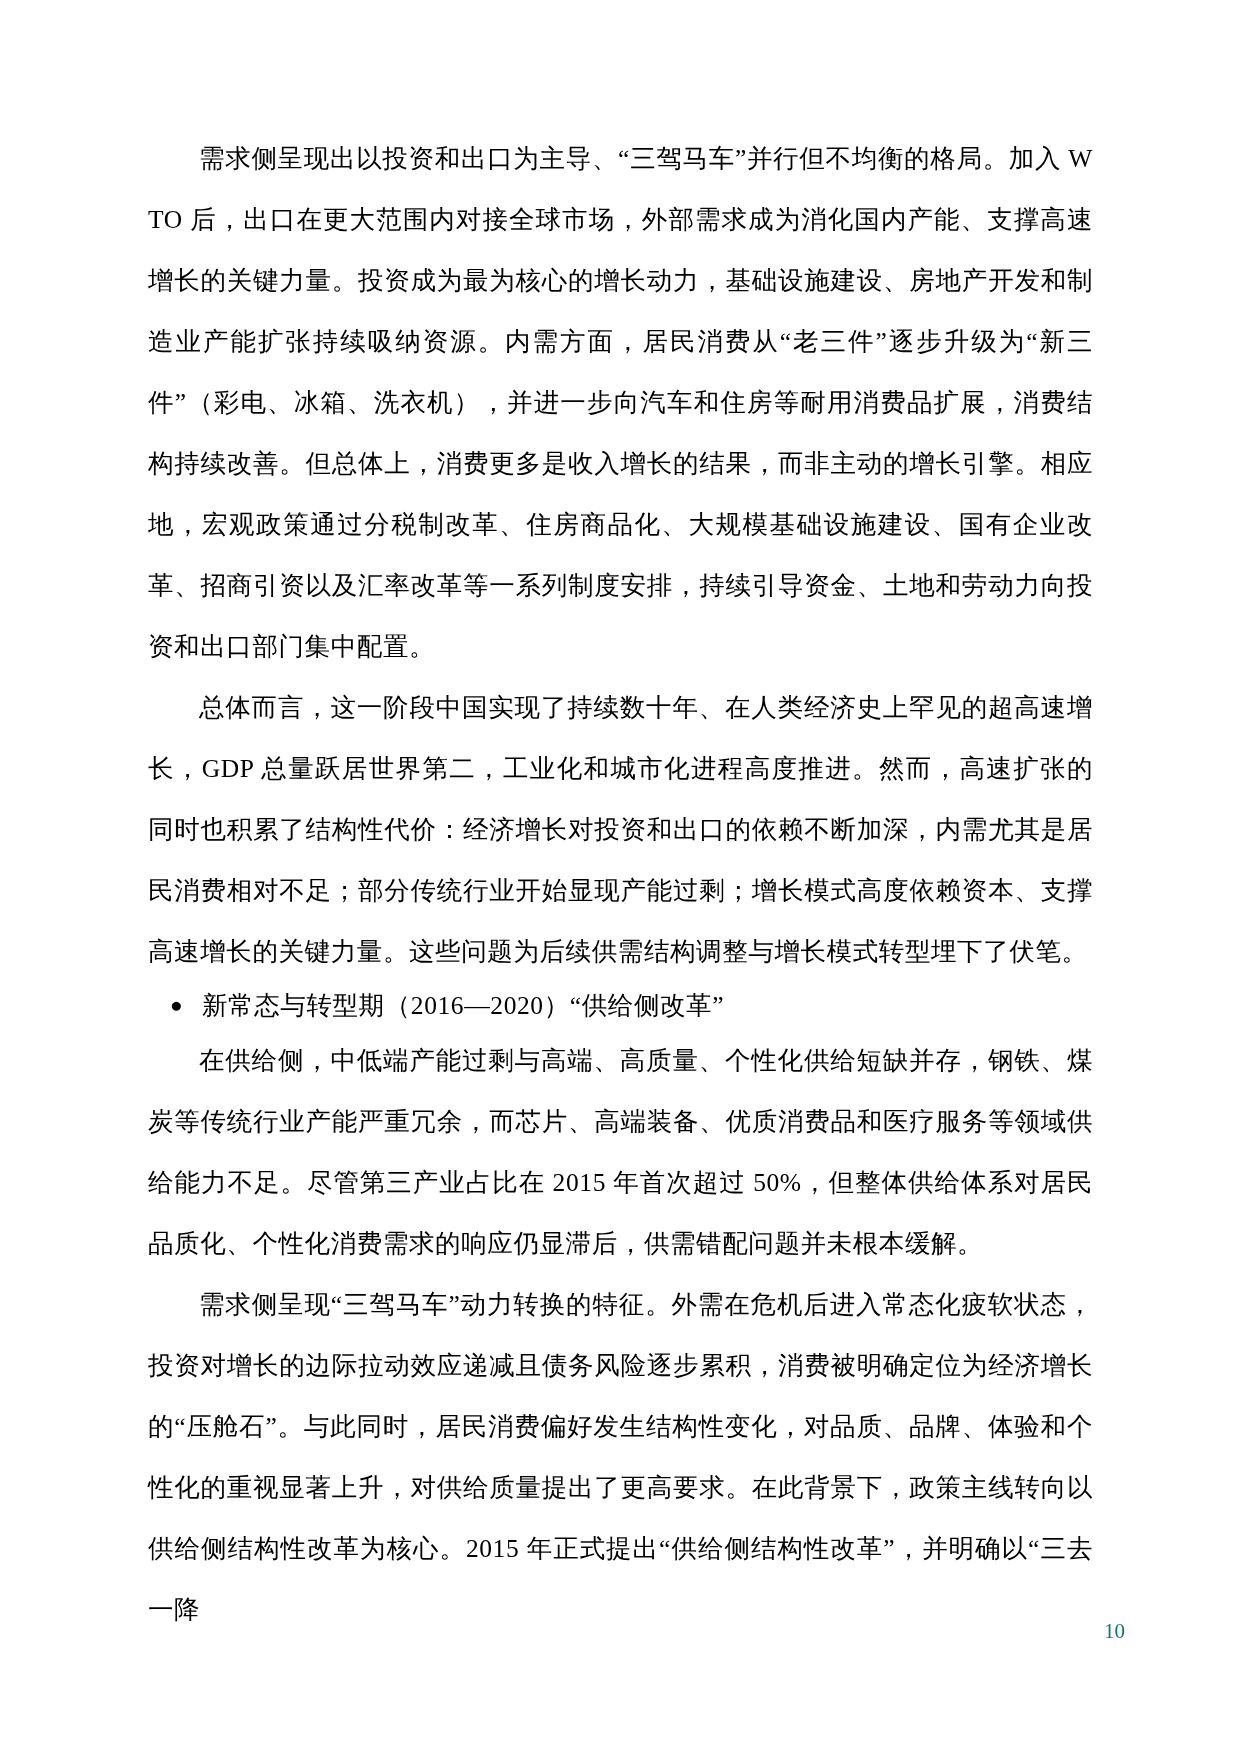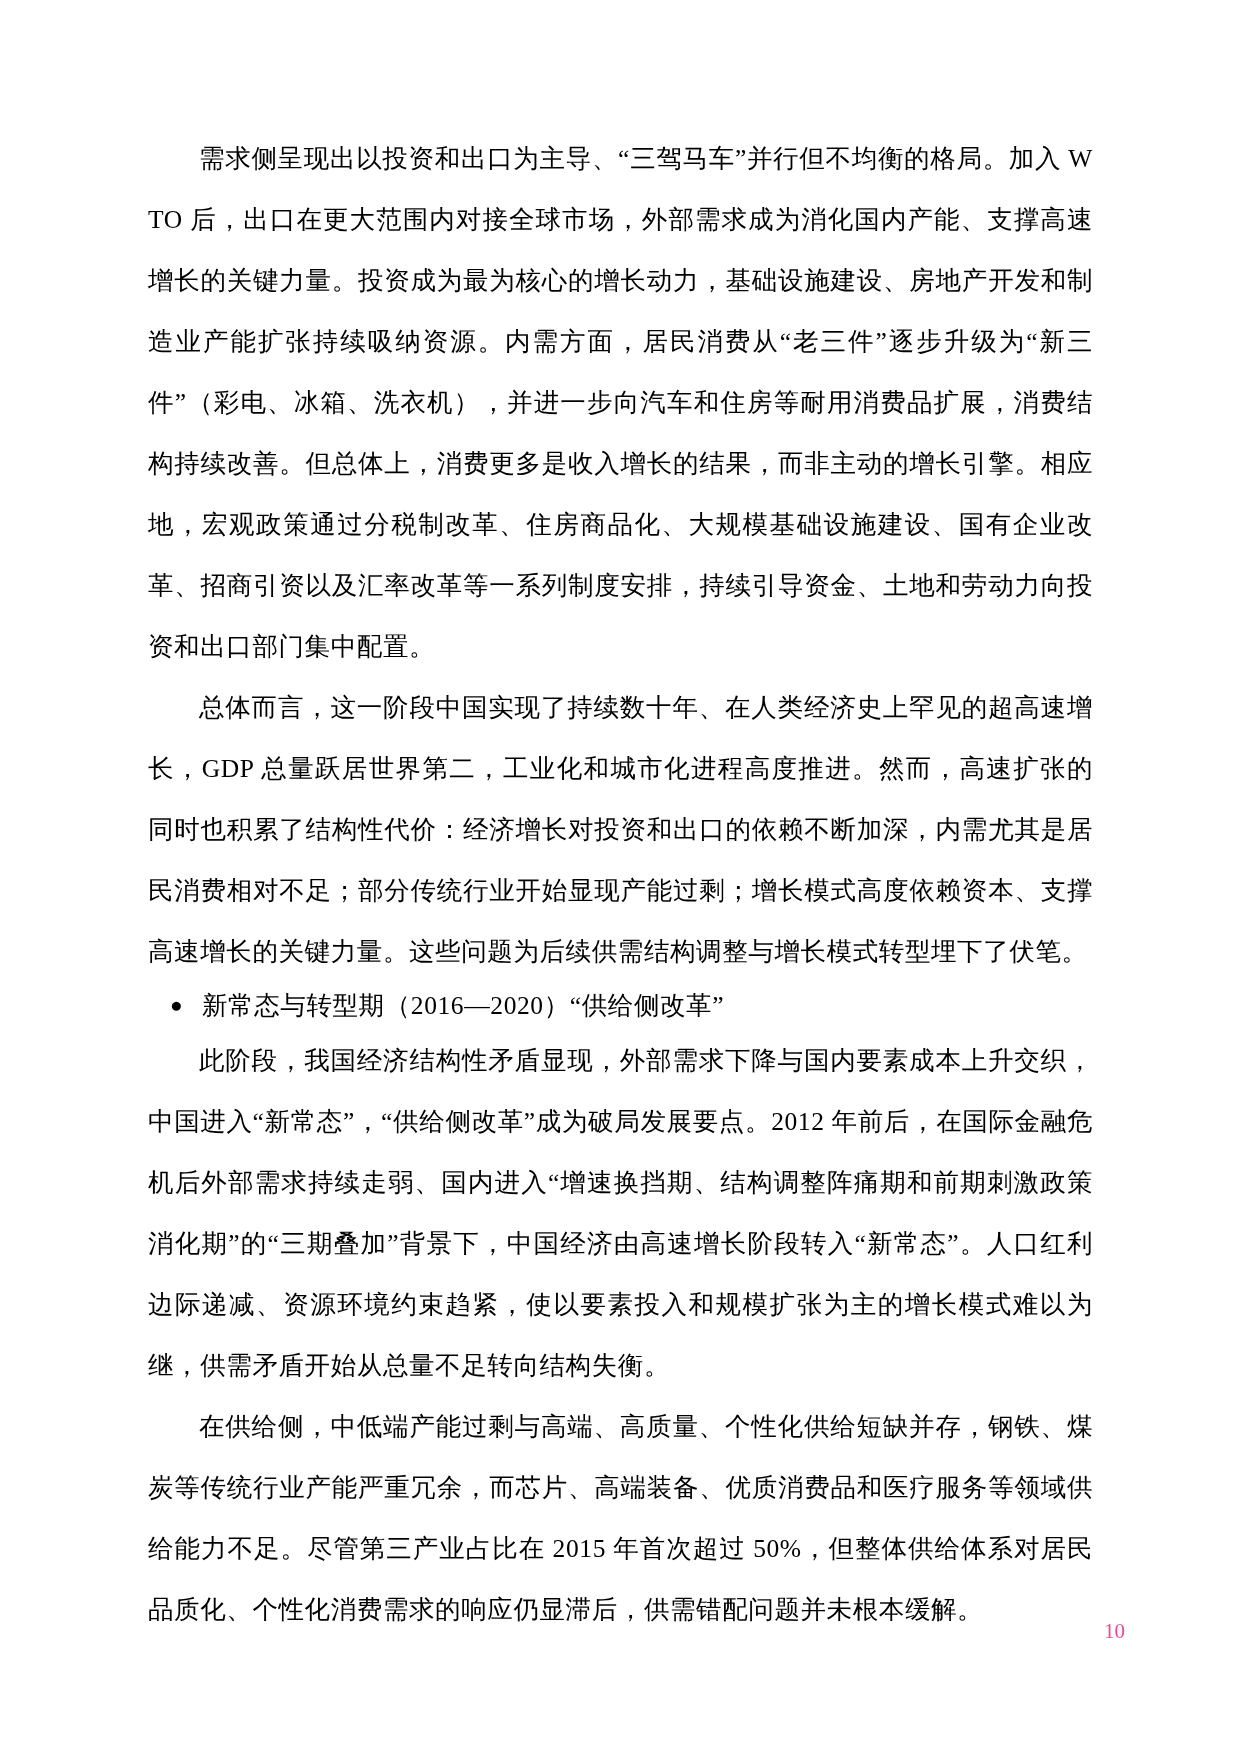--- a/index.html
+++ b/index.html
@@ -54,41 +54,41 @@
   .bullet-text {
     display: inline;
   }
   .page-number {
     position: absolute;
     right: 116px;
     bottom: 112px;
     font-size: 21px;
     line-height: 1;
     font-family: "Liberation Serif", "DejaVu Serif", serif;
-    color: #ec4899;
+    color: #0f766e;
   }
 </style>
 </head>
 <body>
 
 <div class="page">
 
   <div class="content">
 
     <p class="para">需求侧呈现出以投资和出口为主导、“三驾马车”并行但不均衡的格局。加入 WTO 后，出口在更大范围内对接全球市场，外部需求成为消化国内产能、支撑高速增长的关键力量。投资成为最为核心的增长动力，基础设施建设、房地产开发和制造业产能扩张持续吸纳资源。内需方面，居民消费从“老三件”逐步升级为“新三件”（彩电、冰箱、洗衣机），并进一步向汽车和住房等耐用消费品扩展，消费结构持续改善。但总体上，消费更多是收入增长的结果，而非主动的增长引擎。相应地，宏观政策通过分税制改革、住房商品化、大规模基础设施建设、国有企业改革、招商引资以及汇率改革等一系列制度安排，持续引导资金、土地和劳动力向投资和出口部门集中配置。</p>
 
     <p class="para">总体而言，这一阶段中国实现了持续数十年、在人类经济史上罕见的超高速增长，GDP 总量跃居世界第二，工业化和城市化进程高度推进。然而，高速扩张的同时也积累了结构性代价：经济增长对投资和出口的依赖不断加深，内需尤其是居民消费相对不足；部分传统行业开始显现产能过剩；增长模式高度依赖资本、支撑高速增长的关键力量。这些问题为后续供需结构调整与增长模式转型埋下了伏笔。</p>
 
     <div class="bullet-line">
       <span class="bullet-dot">●</span>
       <span class="bullet-text">新常态与转型期（2016—2020）“供给侧改革”</span>
     </div>
 
-    <p class="para">此阶段，我国经济结构性矛盾显现，外部需求下降与国内要素成本上升交织，中国进入“新常态”，“供给侧改革”成为破局发展要点。2012 年前后，在国际金融危机后外部需求持续走弱、国内进入“增速换挡期、结构调整阵痛期和前期刺激政策消化期”的“三期叠加”背景下，中国经济由高速增长阶段转入“新常态”。人口红利边际递减、资源环境约束趋紧，使以要素投入和规模扩张为主的增长模式难以为继，供需矛盾开始从总量不足转向结构失衡。</p>
 
     <p class="para">在供给侧，中低端产能过剩与高端、高质量、个性化供给短缺并存，钢铁、煤炭等传统行业产能严重冗余，而芯片、高端装备、优质消费品和医疗服务等领域供给能力不足。尽管第三产业占比在 2015 年首次超过 50%，但整体供给体系对居民品质化、个性化消费需求的响应仍显滞后，供需错配问题并未根本缓解。</p>
 
+    <p class="para">需求侧呈现“三驾马车”动力转换的特征。外需在危机后进入常态化疲软状态，投资对增长的边际拉动效应递减且债务风险逐步累积，消费被明确定位为经济增长的“压舱石”。与此同时，居民消费偏好发生结构性变化，对品质、品牌、体验和个性化的重视显著上升，对供给质量提出了更高要求。在此背景下，政策主线转向以供给侧结构性改革为核心。2015 年正式提出“供给侧结构性改革”，并明确以“三去一降</p>
 
   </div>
 
   <div class="page-number">10</div>
 
 </div>
 
 </body></html>

